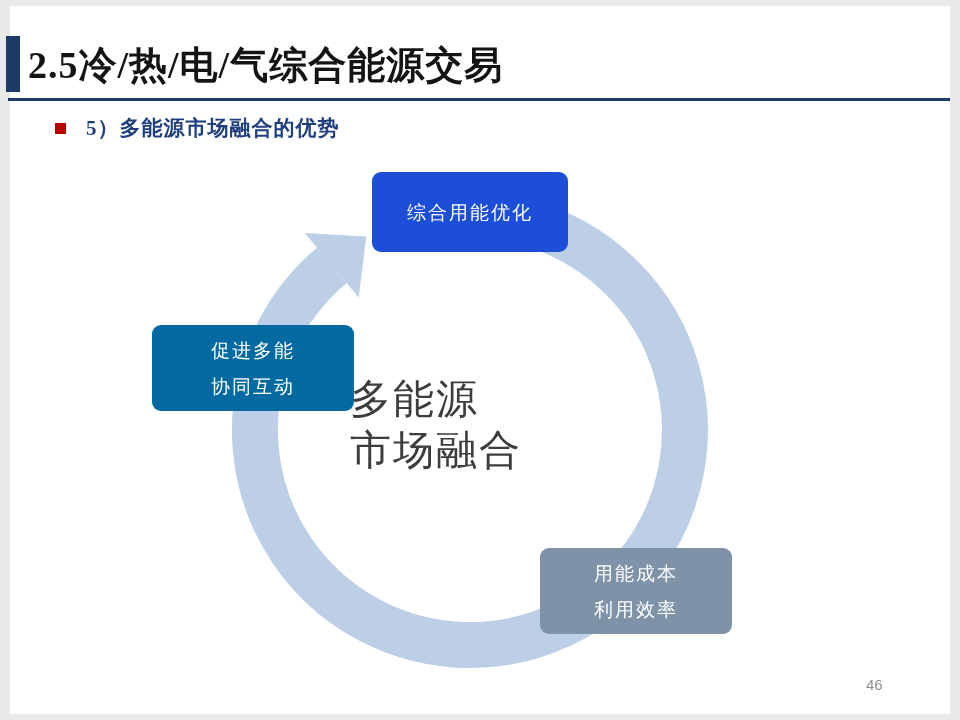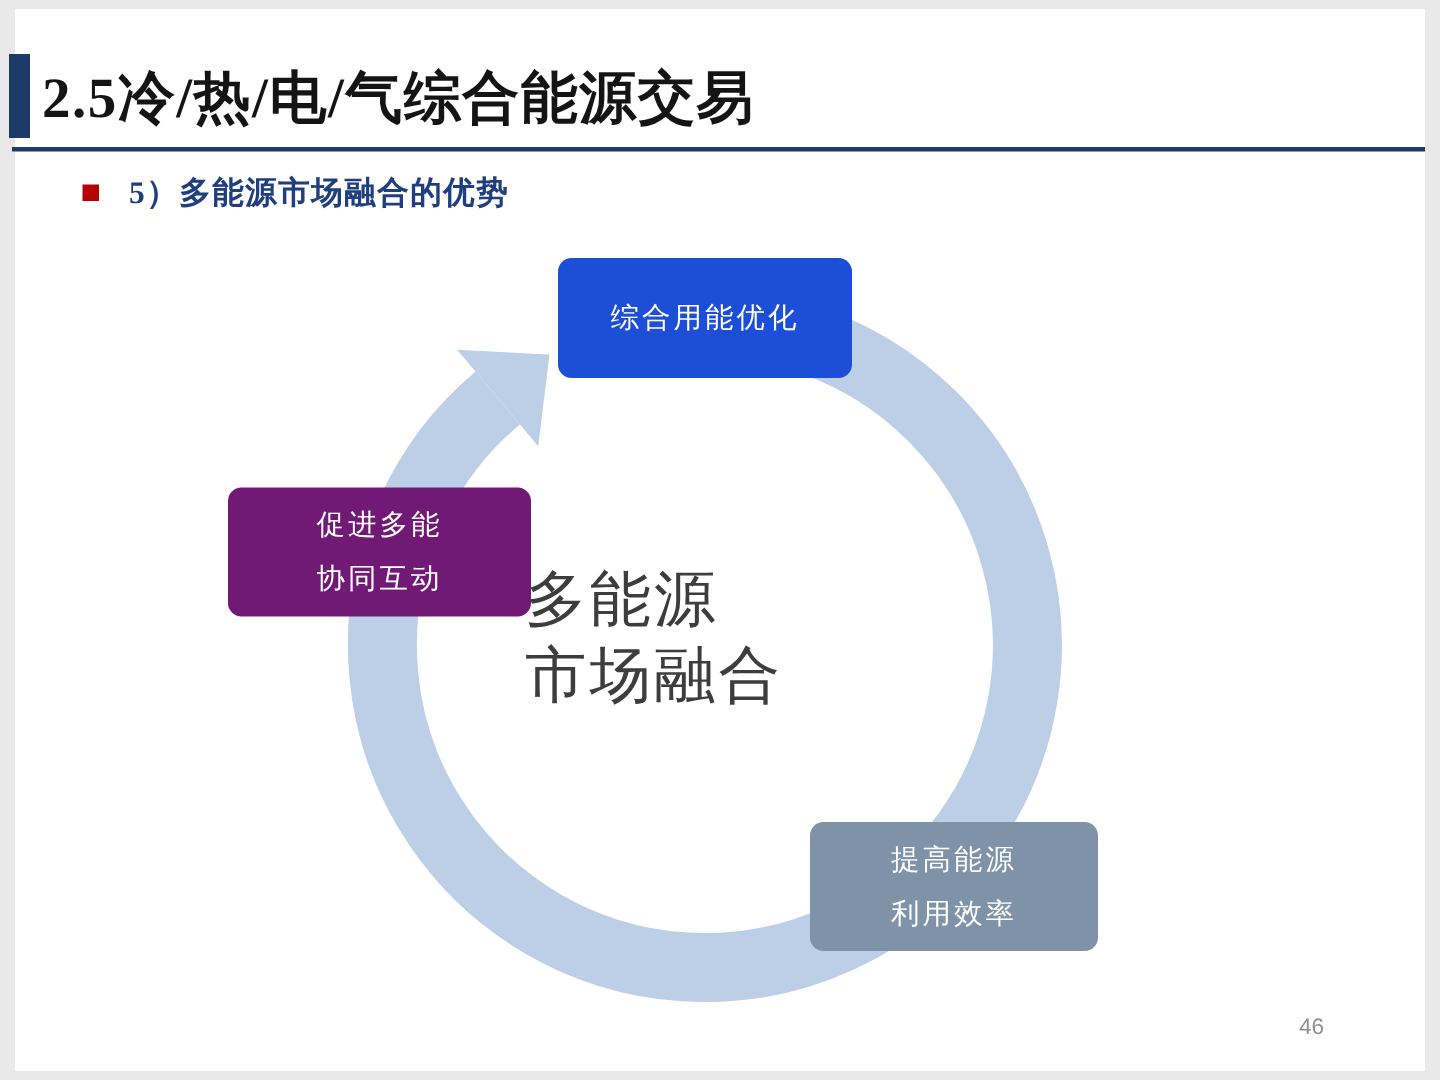--- a/index.html
+++ b/index.html
@@ -60,26 +60,26 @@
     <polygon points="366.3,236.4 358.8,297.5 304.8,233.1" fill="#bccfe6"></polygon>
   </svg>
 
   <div class="node node-top" style="background: #1d4ed8;">
     <div class="line">综合用能优化</div>
 
   </div>
 
 
   <div class="node node-two node-bottom-right" style="background: rgb(126, 147, 168);">
-    <div class="line">提高能源</div>
+    <div class="line">用能成本</div>
     <div class="line">利用效率</div>
   </div>
 
 
-  <div class="node node-two node-left" style="background: #701a75;">
+  <div class="node node-two node-left" style="background: #0369a1;">
     <div class="line">促进多能</div>
     <div class="line">协同互动</div>
   </div>
 
   <div class="center-text">
     <div>多能源</div>
     <div>市场融合</div>
   </div>
 
   <div class="page-number">46</div>

